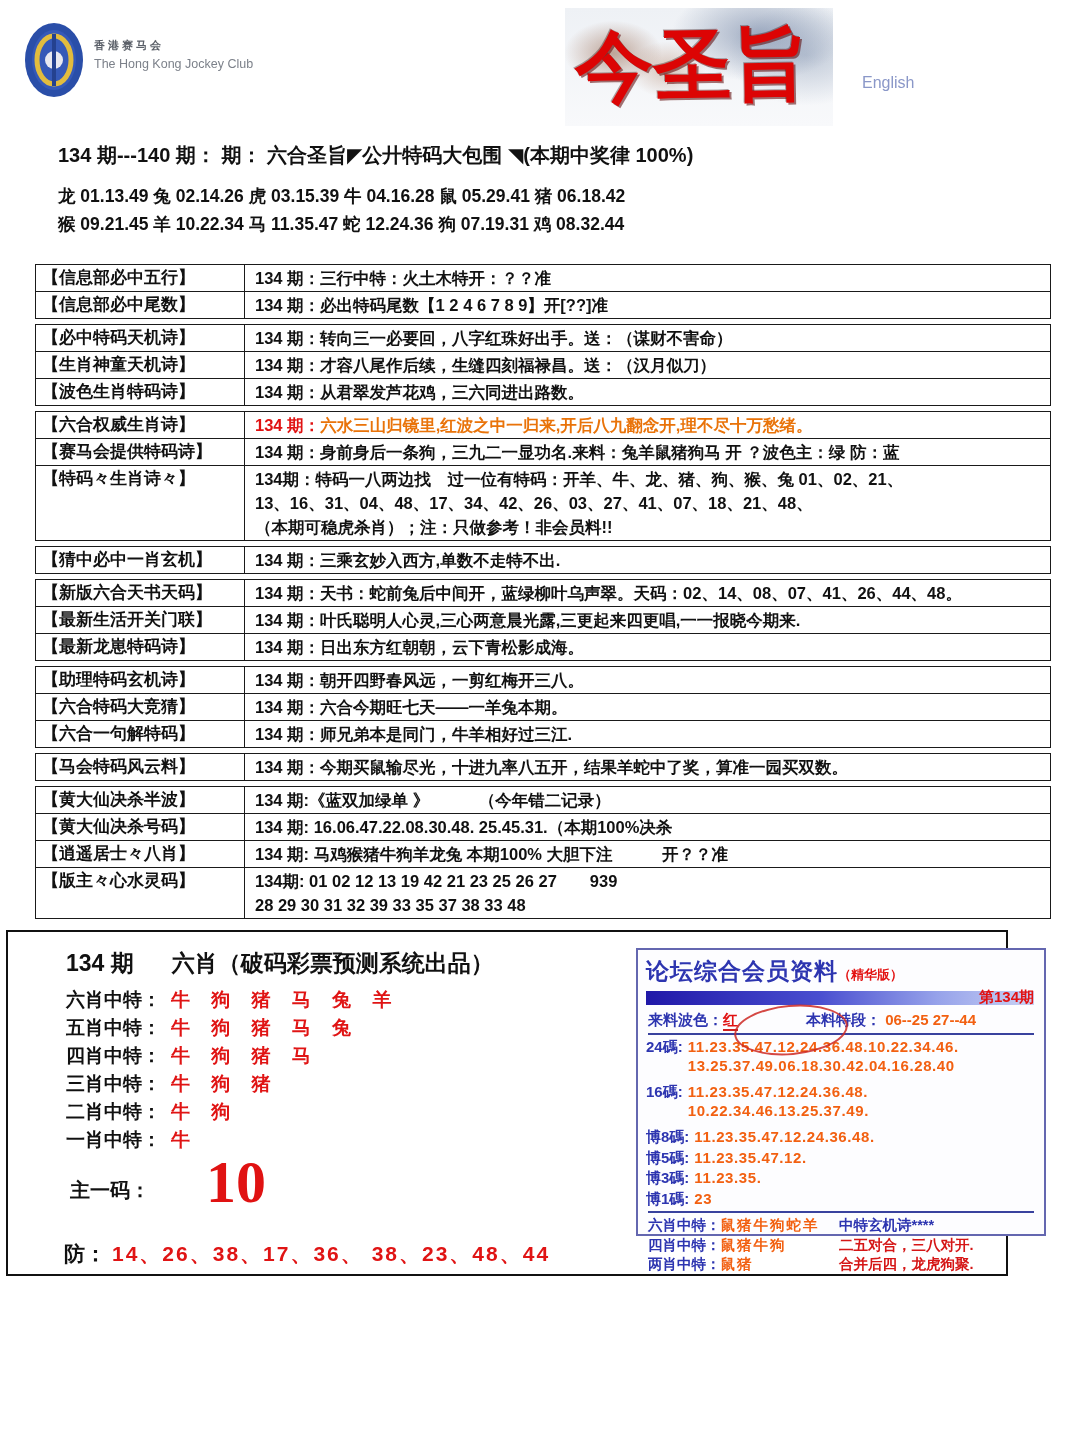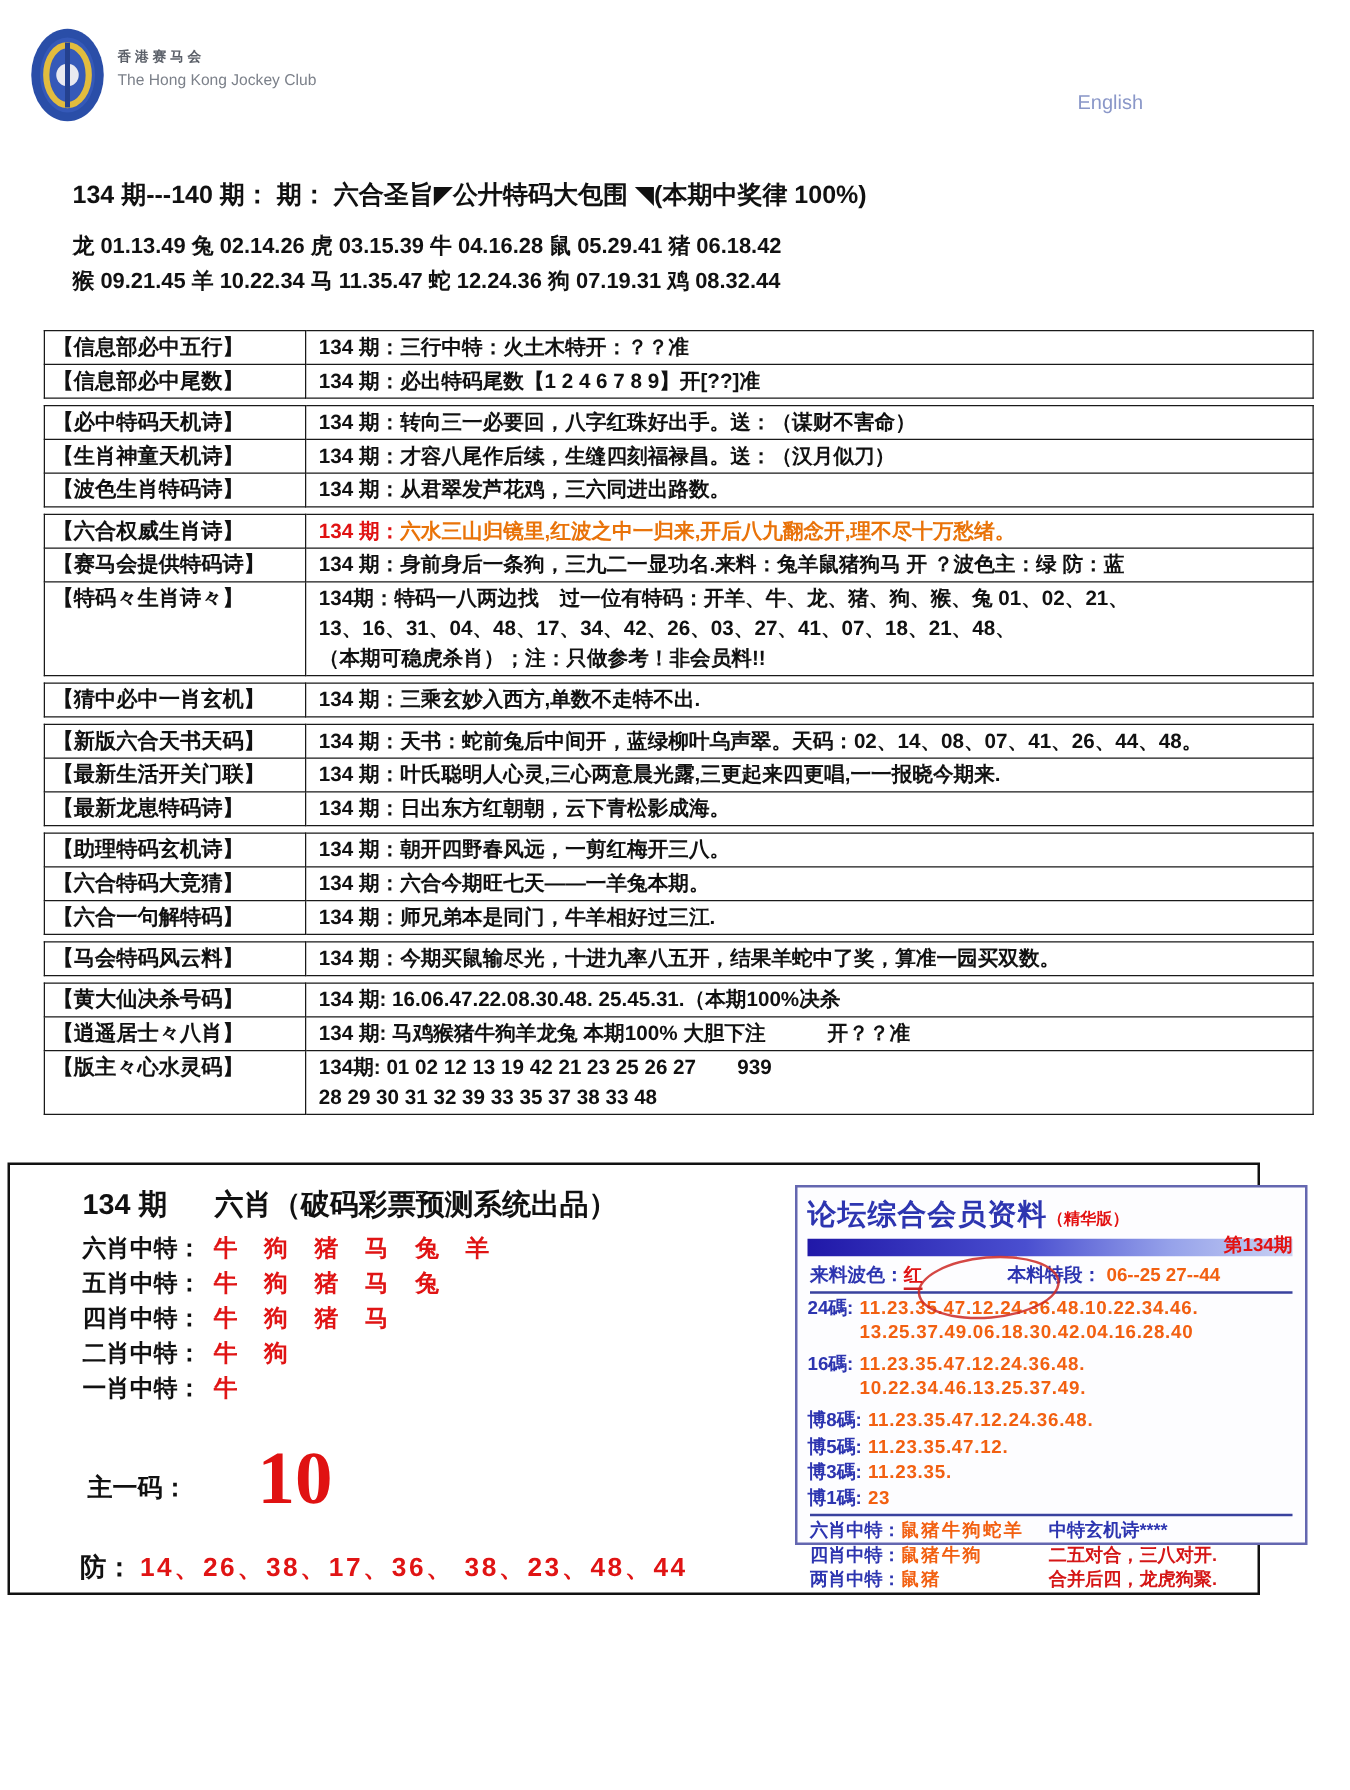--- a/index.html
+++ b/index.html
@@ -87,20 +87,23 @@
       <ellipse cx="30" cy="38" rx="17" ry="24" fill="none" stroke="#e2bc3e" stroke-width="5"></ellipse>
       <circle cx="30" cy="38" r="9" fill="#e8e9f0"></circle>
       <rect x="28" y="12" width="4" height="52" fill="#24418f"></rect>
     </svg>
   </div>
   <div class="logo-text">
     <div class="zh">香港赛马会</div>
     <div class="en">The Hong Kong Jockey Club</div>
   </div>
 
+  <div class="banner">
+    <span class="banner-text">今圣旨</span>
+  </div>
 
   <a href="#" class="english">English</a>
 
   <div class="title">134 期---140 期： 期： 六合圣旨◤公廾特码大包围 ◥(本期中奖律 100%)</div>
 
   <div class="zodiac">
     <div>龙 01.13.49 兔 02.14.26 虎 03.15.39 牛 04.16.28 鼠 05.29.41 猪 06.18.42</div>
     <div>猴 09.21.45 羊 10.22.34 马 11.35.47 蛇 12.24.36 狗 07.19.31 鸡 08.32.44</div>
   </div>
 
@@ -226,20 +229,26 @@
           <tr>
             <td class="lbl">【马会特码风云料】</td>
             <td class="cnt">
               <div class="ln"><span style="color: rgb(17, 17, 17);">134 期：今期买鼠输尽光，十进九率八五开，结果羊蛇中了奖，算准一园买双数。</span></div>
             </td>
           </tr>
         </tbody>
       </table>
       <table class="mtable">
         <tbody>
+          <tr>
+            <td class="lbl">【黄大仙决杀半波】</td>
+            <td class="cnt">
+              <div class="ln"><span style="color: rgb(17, 17, 17);">134 期:《蓝双加绿单 》　　　（今年错二记录）</span></div>
+            </td>
+          </tr>
           <tr>
             <td class="lbl">【黄大仙决杀号码】</td>
             <td class="cnt">
               <div class="ln"><span style="color: rgb(17, 17, 17);">134 期: 16.06.47.22.08.30.48.  25.45.31.（本期100%决杀</span></div>
             </td>
           </tr>
           <tr>
             <td class="lbl">【逍遥居士々八肖】</td>
             <td class="cnt">
               <div class="ln"><span style="color: rgb(17, 17, 17);">134 期: 马鸡猴猪牛狗羊龙兔 本期100% 大胆下注　　　开？？准</span></div>
@@ -259,20 +268,21 @@
   <div class="bottom-box">
 
     <div class="bl-head">
       <span>134 期</span><span class="rest">六肖（破码彩票预测系统出品）</span>
     </div>
 
     <div id="bl-list" class="bl-list">
         <div class="bl-row"><span class="bl-lbl">六肖中特：</span><span class="bl-val">牛 狗 猪 马 兔 羊</span></div>
         <div class="bl-row"><span class="bl-lbl">五肖中特：</span><span class="bl-val">牛 狗 猪 马 兔</span></div>
         <div class="bl-row"><span class="bl-lbl">四肖中特：</span><span class="bl-val">牛 狗 猪 马</span></div>
+        <div class="bl-row"><span class="bl-lbl">三肖中特：</span><span class="bl-val">牛 狗 猪</span></div>
         <div class="bl-row"><span class="bl-lbl">二肖中特：</span><span class="bl-val">牛 狗</span></div>
         <div class="bl-row"><span class="bl-lbl">一肖中特：</span><span class="bl-val">牛</span></div>
       </div>
 
     <div class="main-code">
       <span class="mc-lbl">主一码：</span>
       <span class="mc-val">10</span>
     </div>
 
     <div class="guard">

